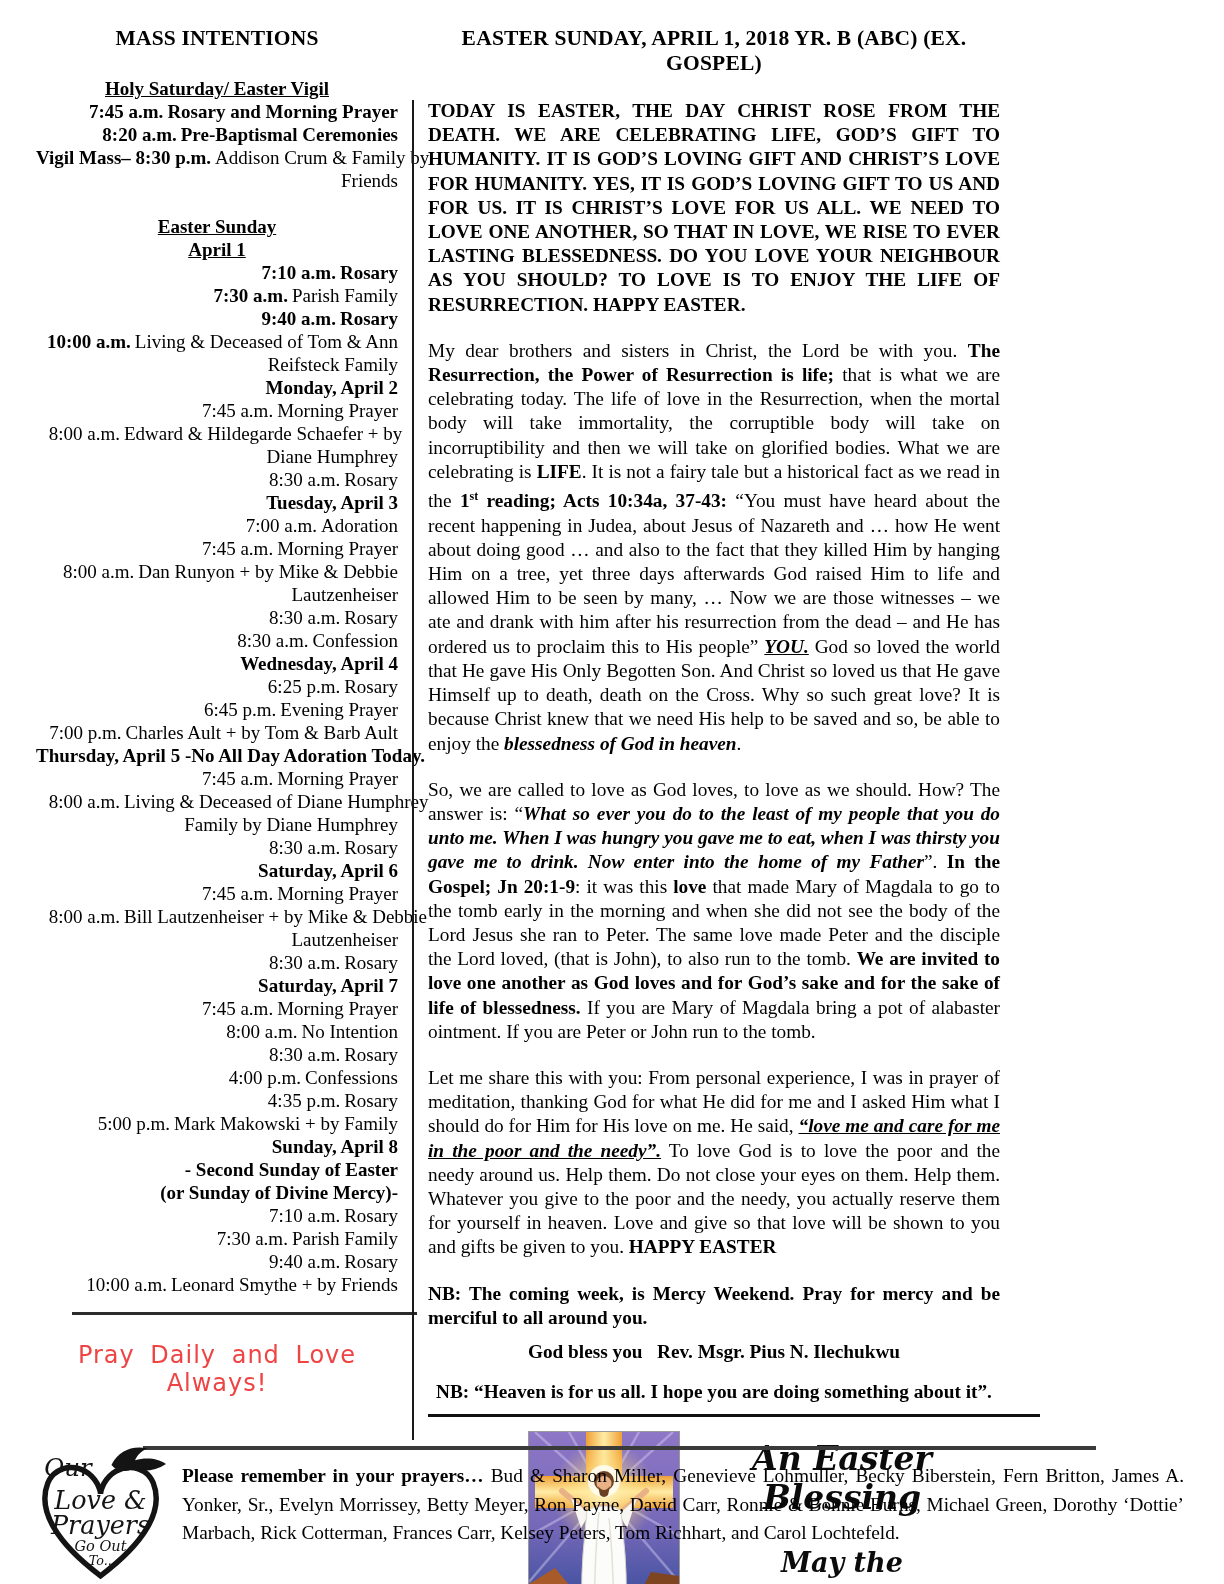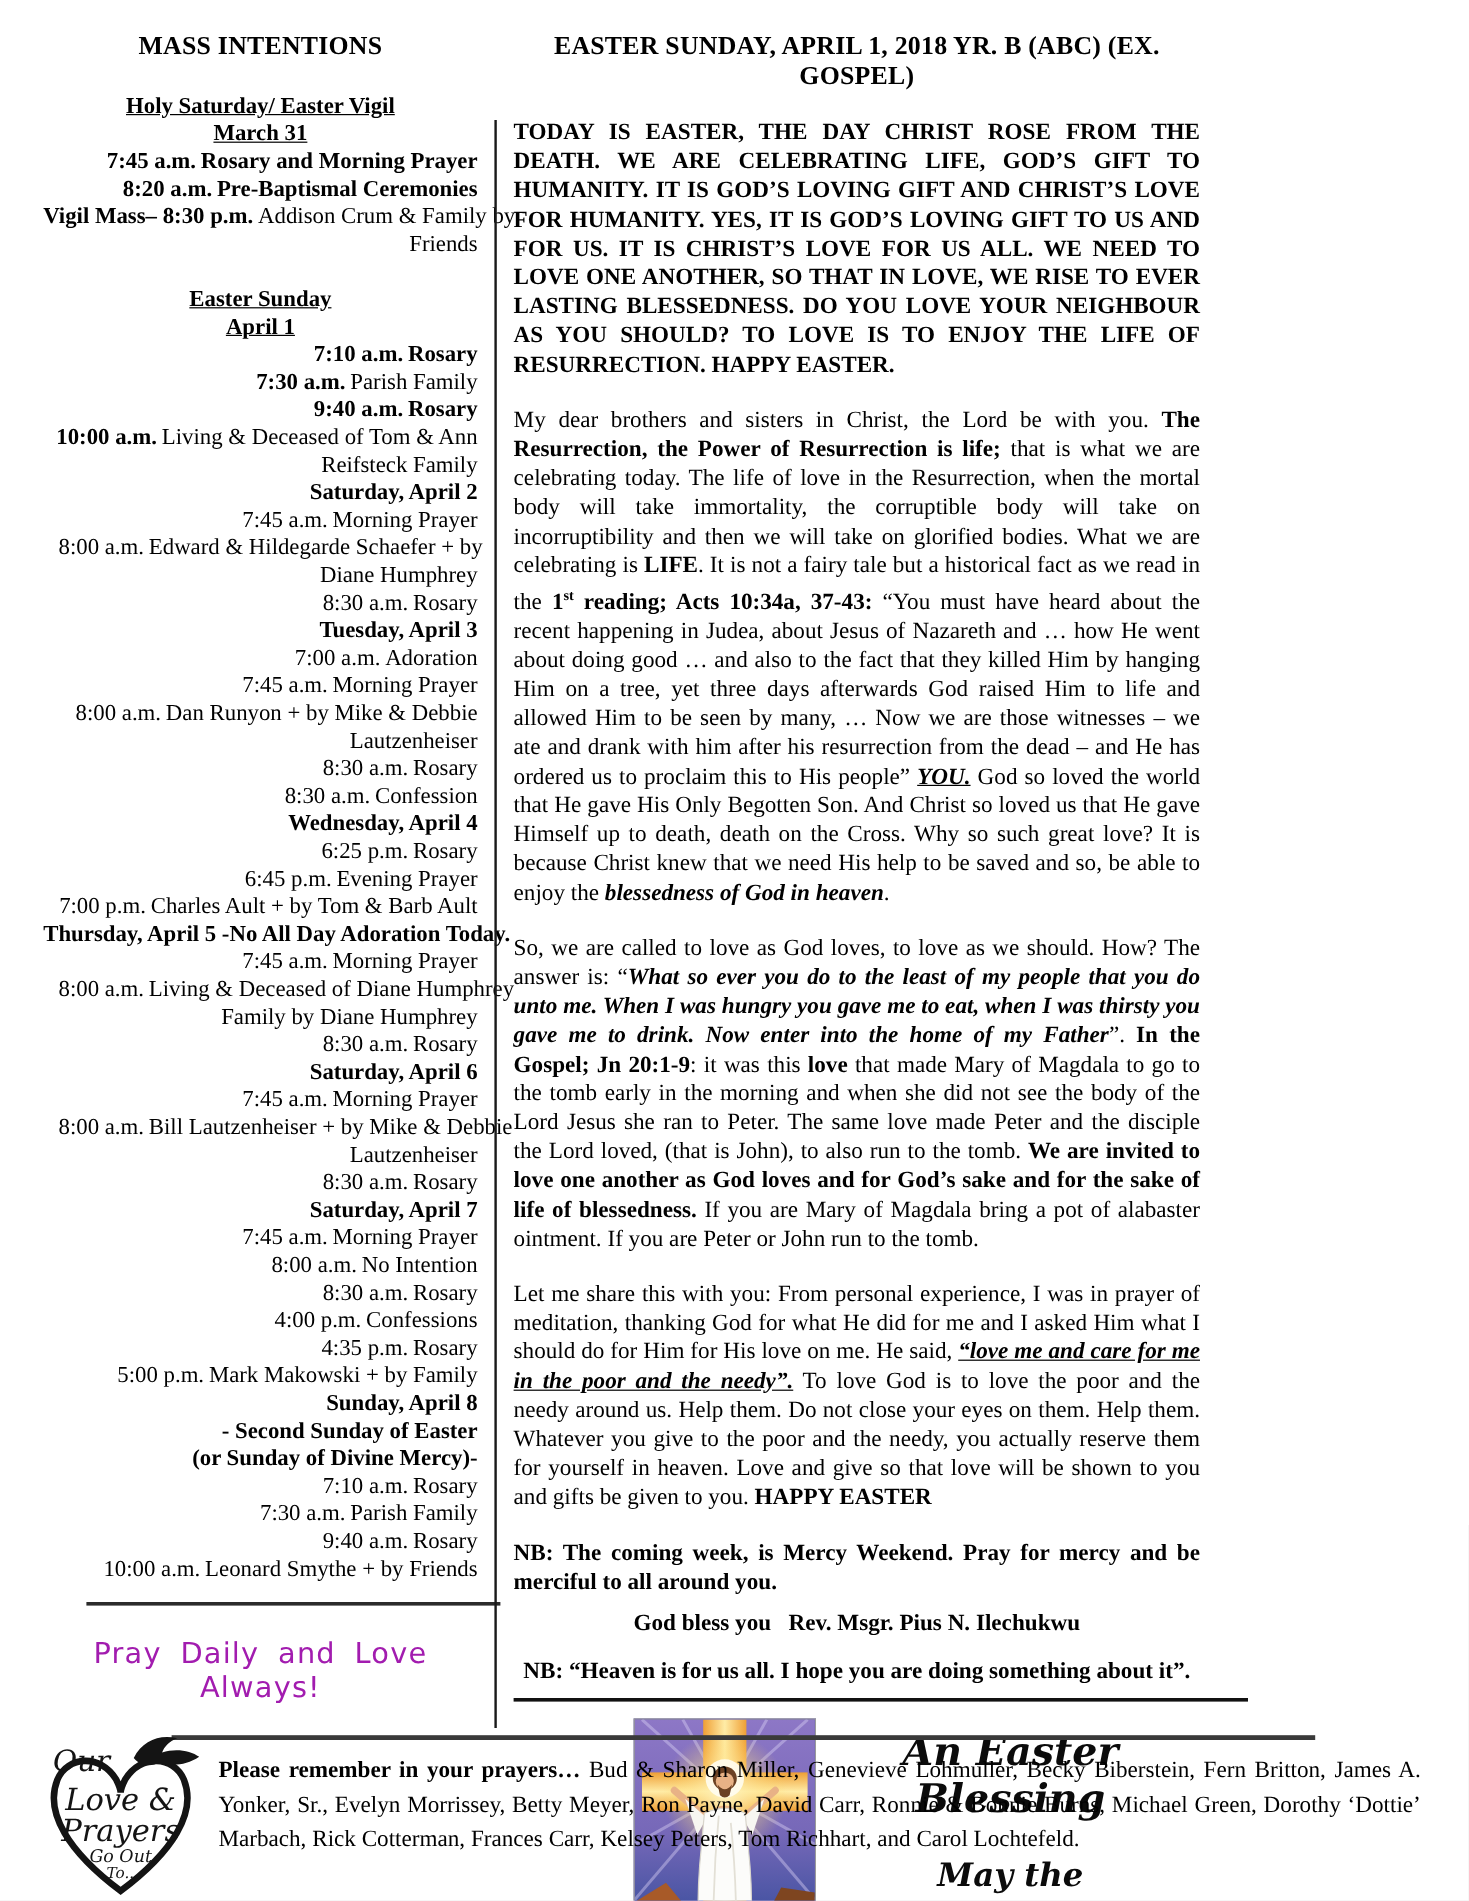--- a/index.html
+++ b/index.html
@@ -24,21 +24,21 @@
   .sl.tb .time { font-weight: bold; }
   .sl.day { font-weight: bold; }
   .sl.ctr { font-weight: bold; text-align: center; white-space: normal; }
   .sl.ctr span { text-decoration: underline; }
   .sl.cont  { padding-left: 88px; }
   .sl.cont2 { padding-left: 194px; }
   .left-rule { width: 345px; height: 3px; background: #2b2b2b; margin: 16px 0 0 36px; }
   .pray-daily {
     margin-top: 26px; text-align: center;
     font-family: "DejaVu Sans", sans-serif; font-size: 24px;
-    word-spacing: 7px; letter-spacing: 1px; color: #a21caf;
+    word-spacing: 7px; letter-spacing: 1px; color: #ef4444;
   }
 
   .rp { font-size: 19.3px; line-height: 24.2px; text-align: justify; margin: 0 0 22px 0; }
   .rp.caps { font-weight: bold; }
   .rp.nb { margin-bottom: 10px; }
   .rp.ctr { text-align: center; font-weight: bold; margin-bottom: 16px; }
   .rp.mt8 { margin-top: 10px; margin-bottom: 10px; }
   sup { font-size: .62em; }
 
   .right-rule { width: 612px; height: 3px; background: #111; margin: 2px auto 14px; }
@@ -60,34 +60,33 @@
 </head>
 <body>
 
 <div class="page">
   <div class="cols">
 
     <div class="col-left">
       <div class="col-title">MASS INTENTIONS</div>
       <div class="schedule">
           <div class="sl ctr"><span>Holy Saturday/ Easter Vigil</span></div>
-          <div class="sl ctr"><span>March 31</span></div>
           <div class="sl b"><span class="time">7:45 a.m.</span><span class="desc">Rosary and Morning Prayer</span></div>
           <div class="sl b"><span class="time">8:20 a.m.</span><span class="desc">Pre-Baptismal Ceremonies</span></div>
           <div class="sl tb"><span class="time">Vigil Mass– 8:30 p.m.</span><span class="desc">Addison Crum &amp; Family by</span></div>
           <div class="sl cont2">Friends</div>
           <div class="sl gap">&nbsp;</div>
           <div class="sl ctr"><span>Easter Sunday</span></div>
           <div class="sl ctr"><span>April 1</span></div>
           <div class="sl b"><span class="time">7:10 a.m.</span><span class="desc">Rosary</span></div>
           <div class="sl tb"><span class="time">7:30 a.m.</span><span class="desc">Parish Family</span></div>
           <div class="sl b"><span class="time">9:40 a.m.</span><span class="desc">Rosary</span></div>
           <div class="sl tb"><span class="time">10:00 a.m.</span><span class="desc">Living &amp; Deceased of Tom &amp; Ann</span></div>
           <div class="sl cont">Reifsteck Family</div>
-          <div class="sl day">Saturday, April 2</div>
+          <div class="sl day">Monday, April 2</div>
           <div class="sl "><span class="time">7:45 a.m.</span><span class="desc">Morning Prayer</span></div>
           <div class="sl "><span class="time">8:00 a.m.</span><span class="desc">Edward &amp; Hildegarde Schaefer + by</span></div>
           <div class="sl cont">Diane Humphrey</div>
           <div class="sl "><span class="time">8:30 a.m.</span><span class="desc">Rosary</span></div>
           <div class="sl day">Tuesday, April 3</div>
           <div class="sl "><span class="time">7:00 a.m.</span><span class="desc">Adoration</span></div>
           <div class="sl "><span class="time">7:45 a.m.</span><span class="desc">Morning Prayer</span></div>
           <div class="sl "><span class="time">8:00 a.m.</span><span class="desc">Dan Runyon + by Mike &amp; Debbie</span></div>
           <div class="sl cont">Lautzenheiser</div>
           <div class="sl "><span class="time">8:30 a.m.</span><span class="desc">Rosary</span></div>

